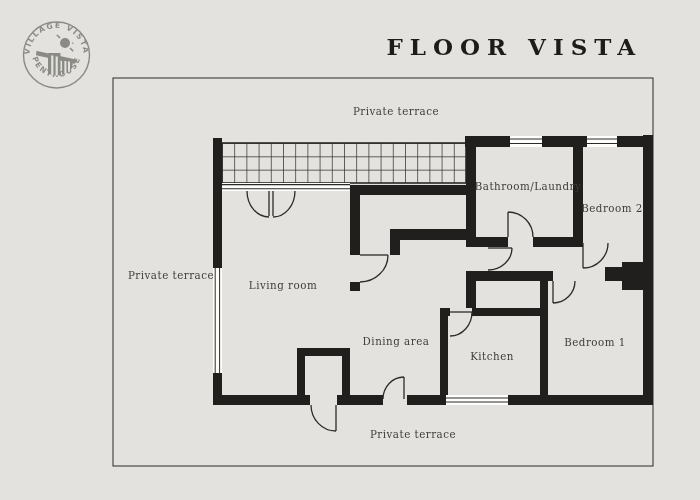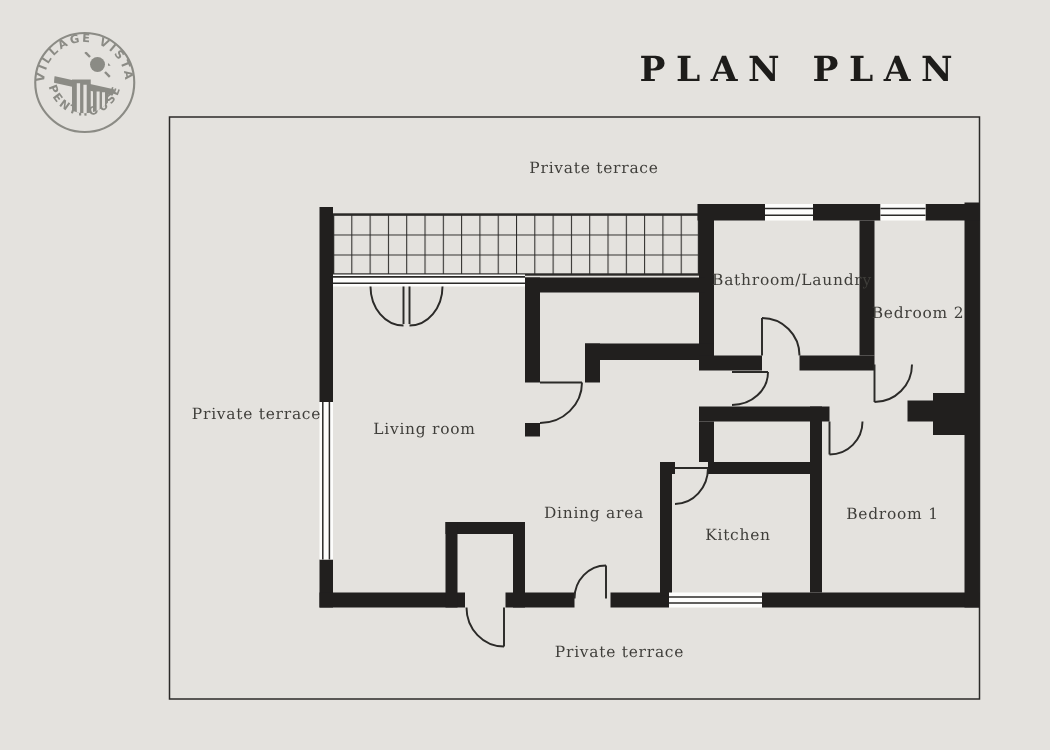--- a/index.html
+++ b/index.html
@@ -61,21 +61,21 @@
         <rect x="45.2" y="53.5" width="2.2" height="22" fill="#e4e2de"></rect>
         <rect x="49.6" y="54.5" width="2.2" height="21" fill="#e4e2de"></rect>
         <rect x="56" y="57" width="10" height="19" fill="#8b8b85"></rect>
         <rect x="58.4" y="59" width="2" height="17" fill="#e4e2de"></rect>
         <rect x="62" y="59.5" width="2" height="16.5" fill="#e4e2de"></rect>
       </g>
     </g>
   </g>
 </svg>
 
-<div id="title">PLAN PLAN</div>
+<div id="title">FLOOR VISTA</div>
 
 <svg id="canvas" viewBox="0 0 700 500">
   <defs>
     <pattern id="pergolaGrid" x="222" y="143" width="12.2" height="13.34" patternUnits="userSpaceOnUse">
       <path d="M 12.2 0 L 0 0 0 13.34" fill="none" stroke="#2b2a28" stroke-width="1.4"></path>
     </pattern>
   </defs>
 
   <rect x="113" y="78" width="540" height="388" fill="none" stroke="#2b2a28" stroke-width="1"></rect>
 

